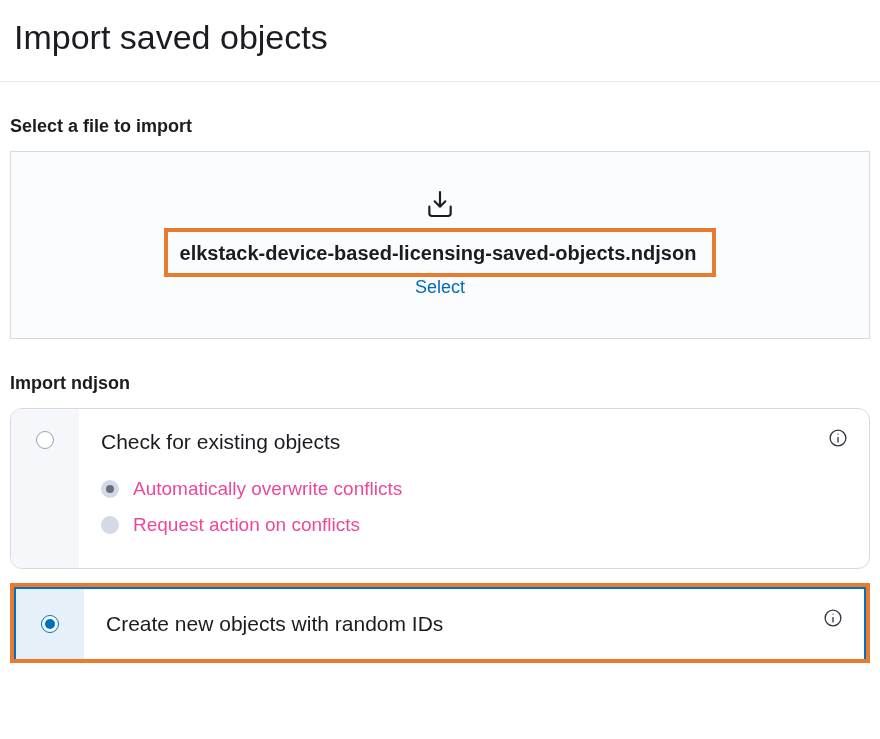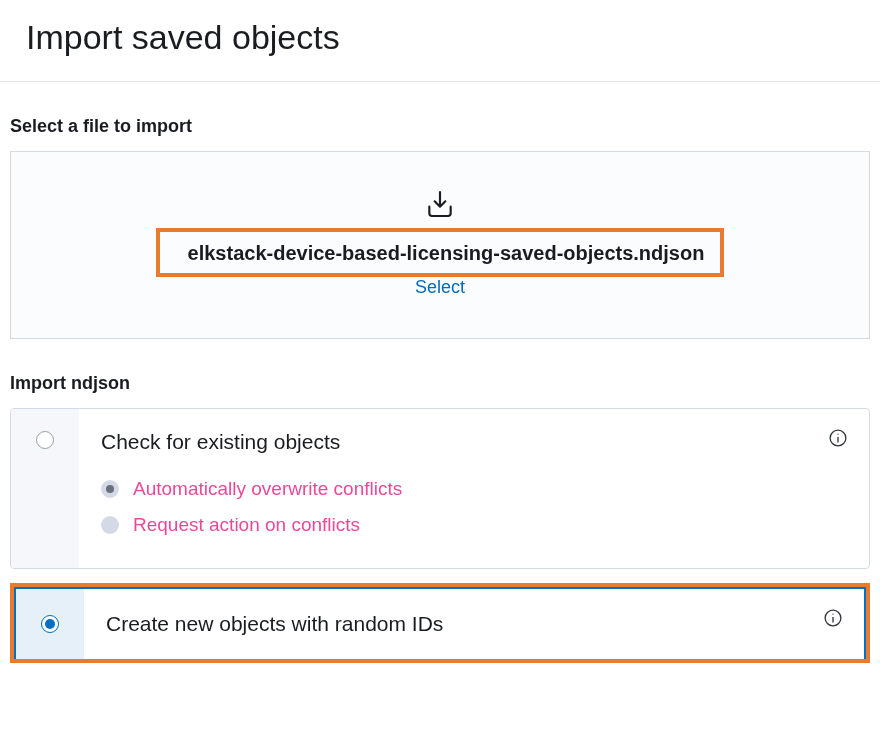--- a/index.html
+++ b/index.html
@@ -9,21 +9,21 @@
     }
     body {
       font-family: -apple-system, BlinkMacSystemFont, "Segoe UI", Helvetica, Arial, sans-serif;
       background: #fff;
       color: #1a1c21;
       width: 880px;
     }
     .page-title {
       font-size: 34px;
       font-weight: 400;
-      padding: 18px 10px 24px 26px;
+      padding: 18px 10px 24px 14px;
       color: #1a1c21;
     }
     .divider {
       border: none;
       border-top: 1px solid #e4e7eb;
     }
     .section {
       padding: 0 10px;
     }
     .section-heading {
@@ -41,38 +41,38 @@
     }
     .file-drop-icon {
       width: 32px;
       height: 32px;
       margin: 0 auto 8px auto;
       display: block;
     }
     .file-name-box {
       display: inline-block;
       border: 4px solid #e77b2f;
-      padding: 10px 16px 8px 28px;
+      padding: 10px 16px 8px 12px;
       margin-bottom: 2px;
     }
     .file-name {
       font-size: 20px;
       font-weight: 700;
       color: #1a1c21;
     }
     .remove-link {
       display: block;
       font-size: 18px;
       color: #006bb8;
       text-decoration: none;
       margin-top: -2px;
     }
     .options-container {
       border: 1px solid #d3dae6;
-      border-radius: 4px;
+      border-radius: 12px;
       overflow: hidden;
     }
     .option-row {
       display: flex;
       align-items: flex-start;
       position: relative;
       border-bottom: 1px solid #d3dae6;
       min-height: 64px;
     }
     .option-row:last-child {

